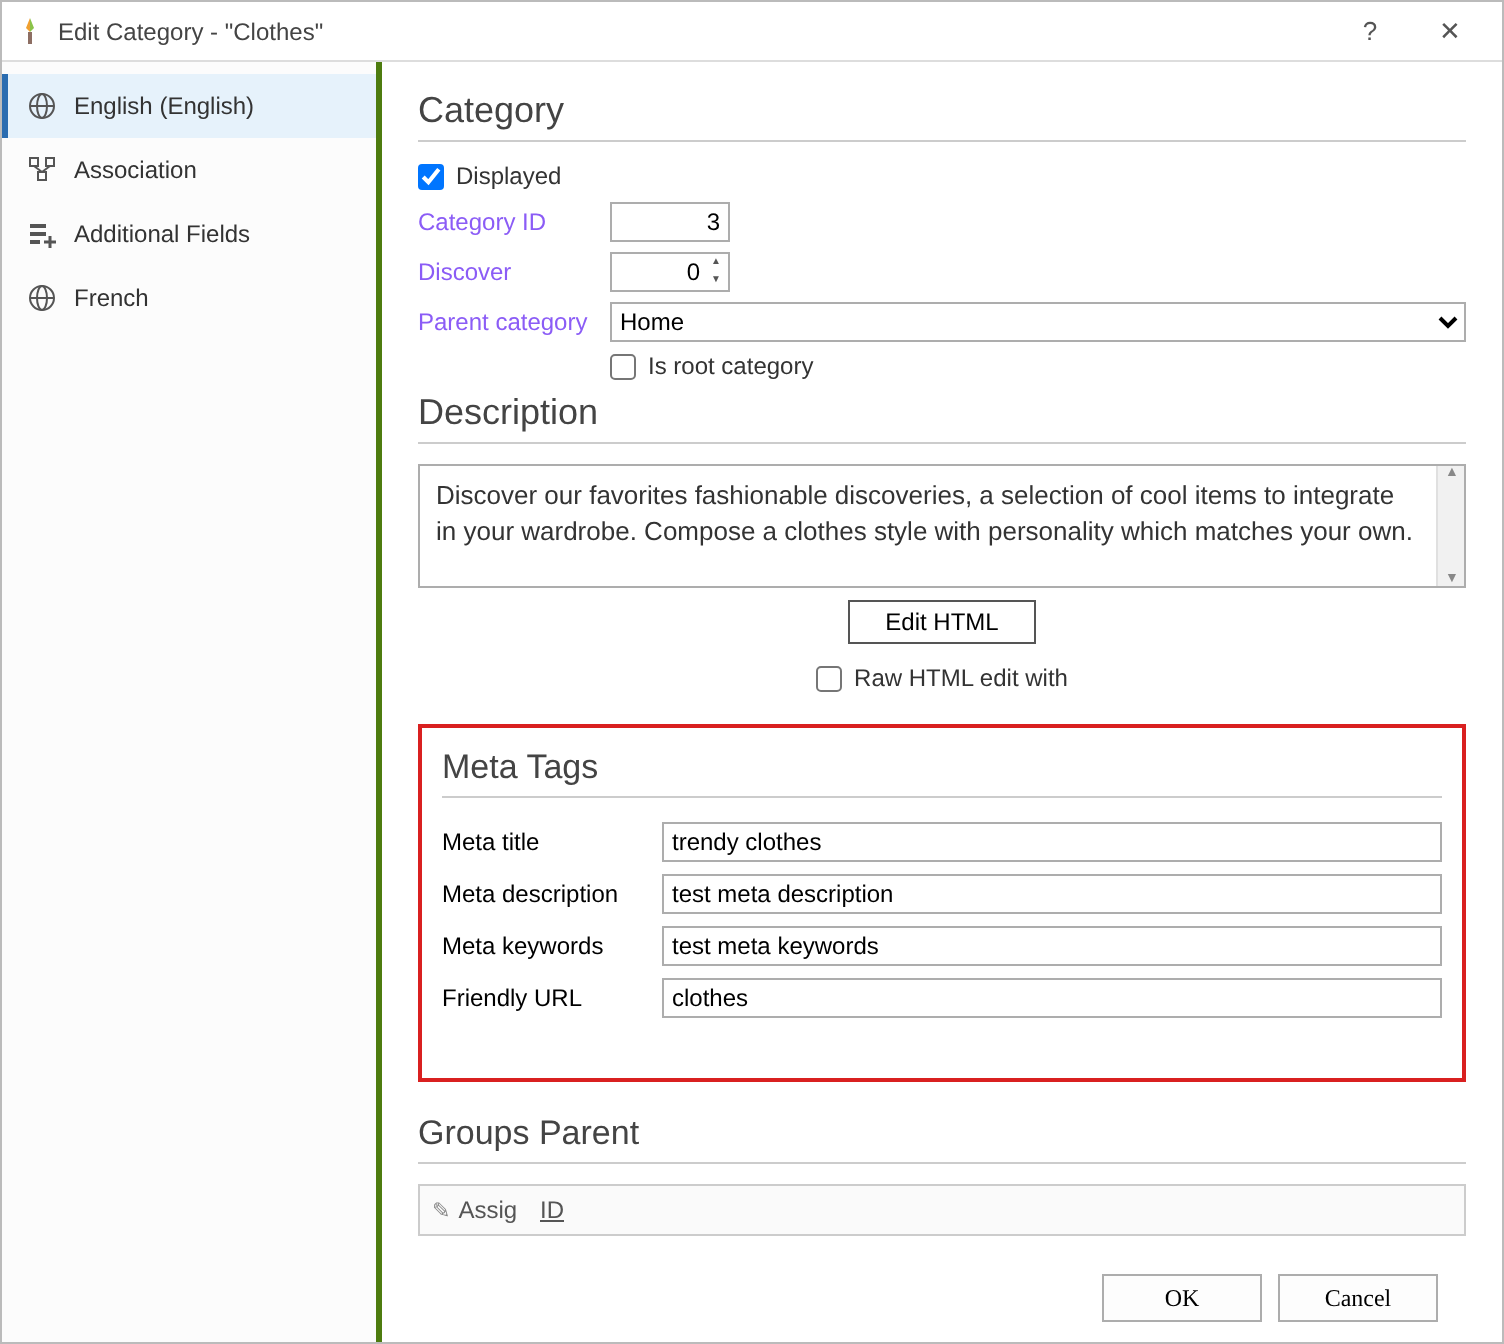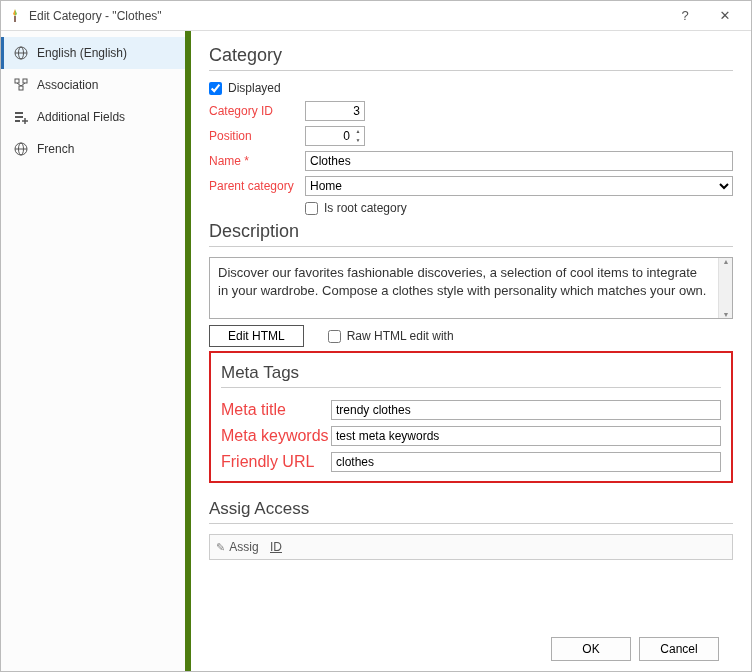--- a/index.html
+++ b/index.html
@@ -3,60 +3,60 @@
 <meta charset="utf-8">
 <style>
   * { box-sizing: border-box; margin: 0; padding: 0; }
   html, body { width: 752px; height: 672px; font-family: "Segoe UI", Arial, sans-serif; font-size: 12px; color: #333; background: #fff; overflow: hidden; }
   .window { width: 752px; height: 672px; border: 1px solid #bbb; display: flex; flex-direction: column; background: #fff; }
   .titlebar { height: 30px; display: flex; align-items: center; padding: 0 6px; border-bottom: 1px solid #ddd; }
   .titlebar .app-icon { width: 16px; height: 16px; margin-right: 6px; display: flex; align-items: center; justify-content: center; }
   .titlebar .title { flex: 1; font-size: 12px; color: #444; }
   .titlebar .win-btn { width: 40px; height: 28px; display: flex; align-items: center; justify-content: center; font-size: 13px; color: #555; }
   .body { flex: 1; display: flex; overflow: hidden; }
-  .sidebar { width: 190px; background: #fcfcfc; border-right: 6px solid #4d7c0f; padding-top: 6px; }
+  .sidebar { width: 190px; background: #fcfcfc; border-right: 3px solid #4d7c0f; padding-top: 6px; }
   .side-item { height: 32px; display: flex; align-items: center; padding: 0 12px; cursor: default; }
   .side-item .si-icon { width: 16px; height: 16px; margin-right: 8px; display: flex; align-items: center; justify-content: center; }
   .side-item.active { background: #e6f2fb; border-left: 3px solid #2a6cb0; padding-left: 9px; }
   .main { flex: 1; padding: 14px 18px 0 18px; overflow: hidden; display: flex; flex-direction: column; }
   .content { flex: 1; overflow: hidden; }
   .section-h { font-size: 18px; font-weight: 400; color: #444; margin-bottom: 4px; }
   .section-rule { border-bottom: 1px solid #ccc; margin-bottom: 10px; }
   .form-row { display: flex; align-items: center; margin-bottom: 5px; }
-  .form-row label { width: 96px; font-size: 12px; color: #ef4444; }
+  .form-row label { width: 96px; font-size: 12px; color: #8b5cf6; }
   input.text { height: 20px; border: 1px solid #adadad; padding: 0 4px; font-size: 12px; font-family: inherit; outline: none; }
   input.num-small { width: 60px; text-align: right; }
   input.full { flex: 1; }
   .spinner-wrap { position: relative; display: inline-block; }
   .spinner-wrap .spin { position: absolute; right: 1px; top: 1px; width: 12px; height: 18px; display: flex; flex-direction: column; }
   .spin span { flex: 1; font-size: 5px; line-height: 8px; text-align: center; color: #555; }
   select.combo { flex: 1; height: 20px; border: 1px solid #adadad; font-size: 12px; font-family: inherit; background: #fff; }
   .chk-row { display: flex; align-items: center; margin-bottom: 6px; }
   .chk-row input[type=checkbox] { width: 13px; height: 13px; margin-right: 6px; }
   .chk-row.indent { margin-left: 96px; }
   .desc { margin-top: 0; }
   .desc-box { border: 1px solid #adadad; margin-top: 6px; padding-right: 14px; position: relative; }
   .desc-text { padding: 6px 8px; font-size: 13px; line-height: 1.35; height: 60px; overflow: hidden; }
   .desc-scroll { position: absolute; right: 0; top: 0; width: 14px; height: 100%; background: #f1f1f1; border-left: 1px solid #e0e0e0; }
   .desc-scroll::before { content: "▲"; position: absolute; top: 0; left: 0; width: 14px; text-align: center; font-size: 7px; color: #888; }
   .desc-scroll::after { content: "▼"; position: absolute; bottom: 0; left: 0; width: 14px; text-align: center; font-size: 7px; color: #888; }
-  .desc-tools { display: flex; align-items: center; margin-top: 6px; gap: 24px; }
+  .desc-tools { display: flex; align-items: center; margin-top: 6px; gap: 10px; flex-direction: column; }
   .desc-tools .btn-sm { border: 1px solid #555; background: #fff; height: 22px; padding: 0 18px; font-size: 12px; font-family: inherit; }
-  .highlight-box { border: 2px solid #d92020; padding: 10px 10px 3px 10px; margin-top: 4px; }
+  .highlight-box { border: 2px solid #d92020; padding: 10px 10px 24px 10px; margin-top: 16px; }
   .meta-row { display: flex; align-items: center; margin-bottom: 6px; }
-  .meta-row label { width: 110px; font-size: 16px; color: #ef4444; }
+  .meta-row label { width: 110px; font-size: 12px; color: #000000; }
   .groups { margin-top: 16px; }
   .gtable-head { border: 1px solid #ccc; height: 26px; display: flex; align-items: center; padding: 0 6px; margin-top: 6px; background: #fafafa; }
   .gcol { font-size: 12px; color: #555; display: flex; align-items: center; }
   .gcol.assig { width: 54px; }
   .gcol.id { width: 50px; text-decoration: underline; }
   .gcol.name { flex: 1; }
   .pen { margin-right: 4px; font-size: 11px; color: #888; }
   .buttons { height: 44px; display: flex; justify-content: flex-end; align-items: center; gap: 8px; padding-right: 14px; border-top: 0; }
-  .btn { width: 80px; height: 24px; border: 1px solid #adadad; background: #fdfdfd; font-size: 12px; font-family: Liberation Sans, sans-serif; }
+  .btn { width: 80px; height: 24px; border: 1px solid #adadad; background: #fdfdfd; font-size: 12px; font-family: Liberation Serif, serif; }
   svg { display: block; }
 </style>
 </head>
 <body>
 
 <div class="window">
 
   <div class="titlebar">
     <span class="app-icon">
       <svg width="16" height="16" viewBox="0 0 16 16">
@@ -137,34 +137,30 @@
           <input type="checkbox" checked="" style="">
           <span>Displayed</span>
         </div>
 
         <div class="form-row">
           <label>Category ID</label>
           <input class="text num-small" value="3" style="">
         </div>
 
         <div class="form-row">
-          <label>Position</label>
+          <label>Discover</label>
           <span class="spinner-wrap">
             <input class="text num-small" style="padding-right: 14px;" value="0">
             <span class="spin">
                 <span>▲</span>
                 <span>▼</span>
               </span>
           </span>
         </div>
 
-        <div class="form-row">
-          <label>Name *</label>
-          <input class="text full" value="Clothes" style="">
-        </div>
 
         <div class="form-row">
           <label>Parent category</label>
           <select class="combo">
             <option>Home</option>
           </select>
         </div>
 
         <div class="chk-row indent">
           <input type="checkbox" style="">
@@ -189,31 +185,35 @@
 
         <div class="highlight-box">
           <div class="section-h" style="font-size:17px;">Meta Tags</div>
           <div class="section-rule" style="margin-bottom:12px;"></div>
 
           <div class="meta-row">
             <label>Meta title</label>
             <input class="text full" value="trendy clothes" style="">
           </div>
           <div class="meta-row">
+            <label>Meta description</label>
+            <input class="text full" value="test meta description" style="">
+          </div>
+          <div class="meta-row">
             <label>Meta keywords</label>
             <input class="text full" value="test meta keywords" style="">
           </div>
           <div class="meta-row">
             <label>Friendly URL</label>
             <input class="text full" value="clothes" style="">
           </div>
         </div>
 
         <div class="groups">
-          <div class="section-h" style="font-size:17px;">Assig Access</div>
+          <div class="section-h" style="font-size:17px;">Groups Parent</div>
           <div class="section-rule"></div>
           <div class="gtable-head">
             <div class="gcol assig">
                 <span class="pen">✎</span>
                 <span>Assig</span>
               </div>
             <div class="gcol id">ID</div>
           </div>
         </div>
 

